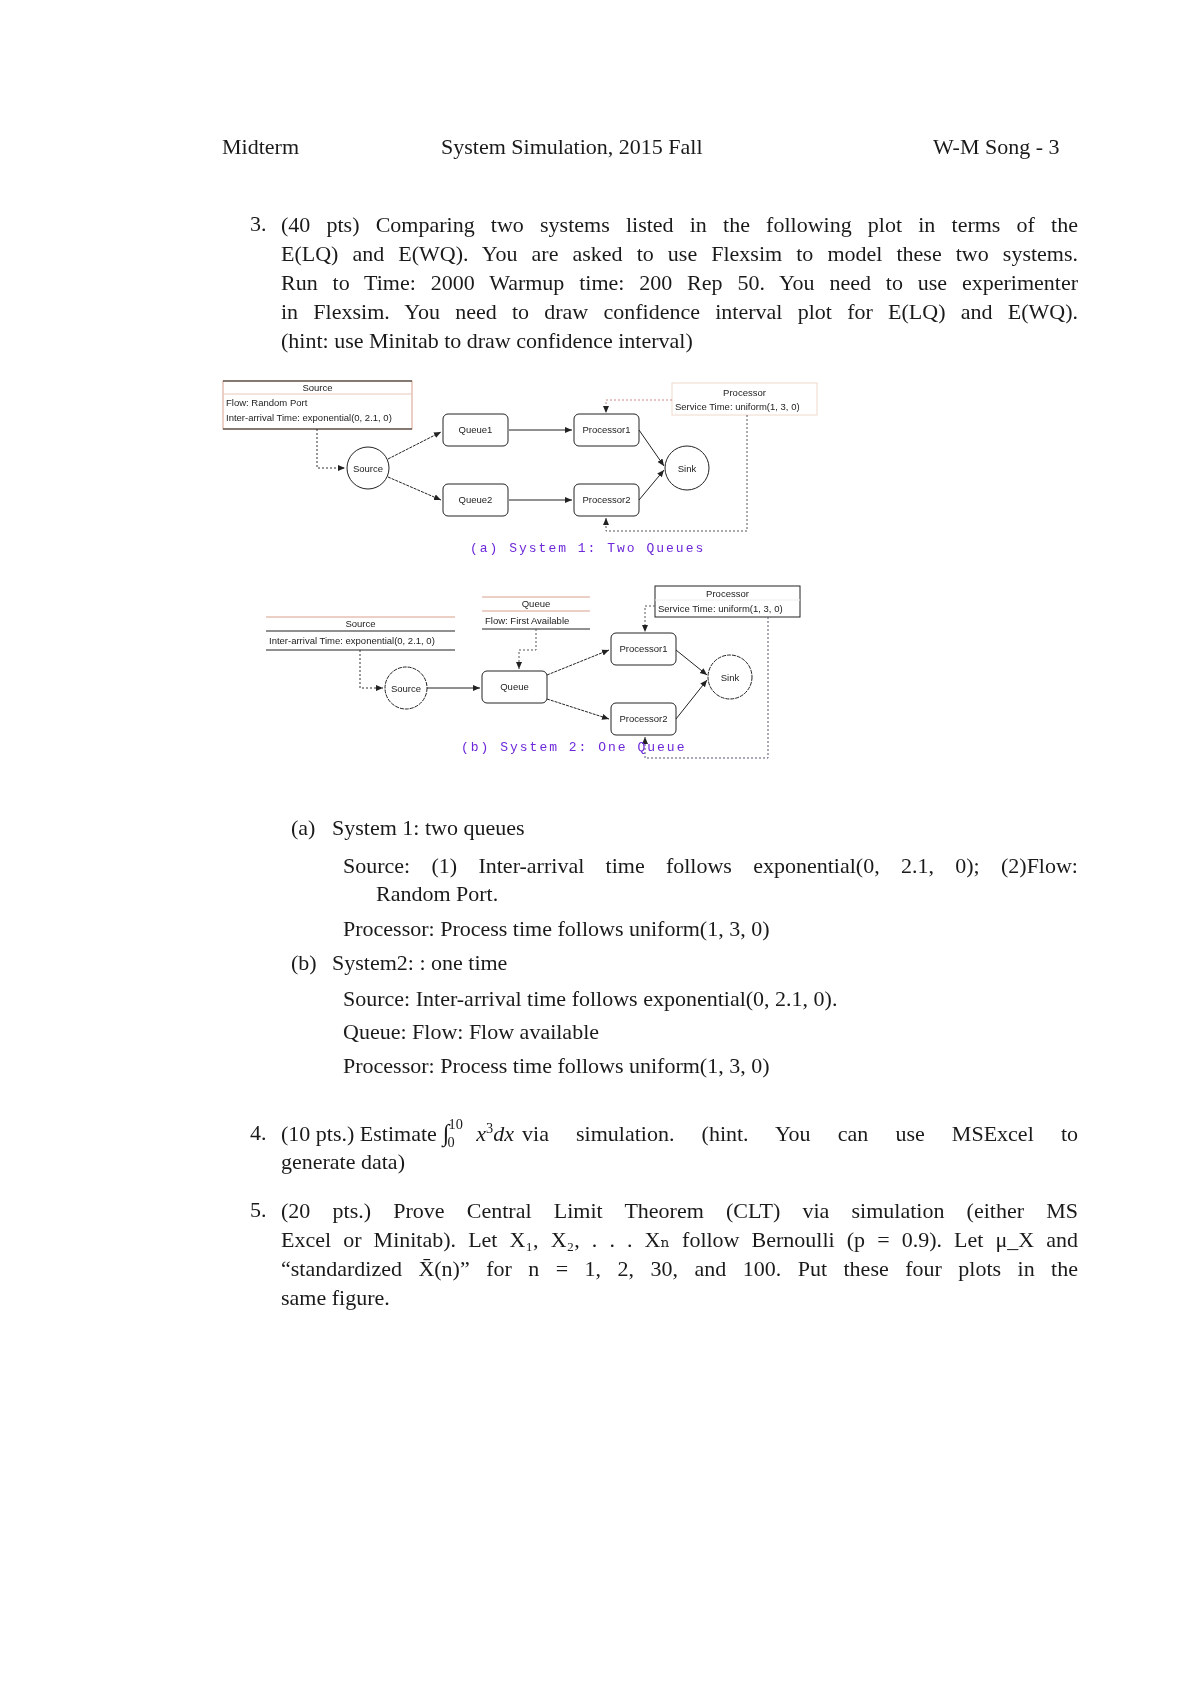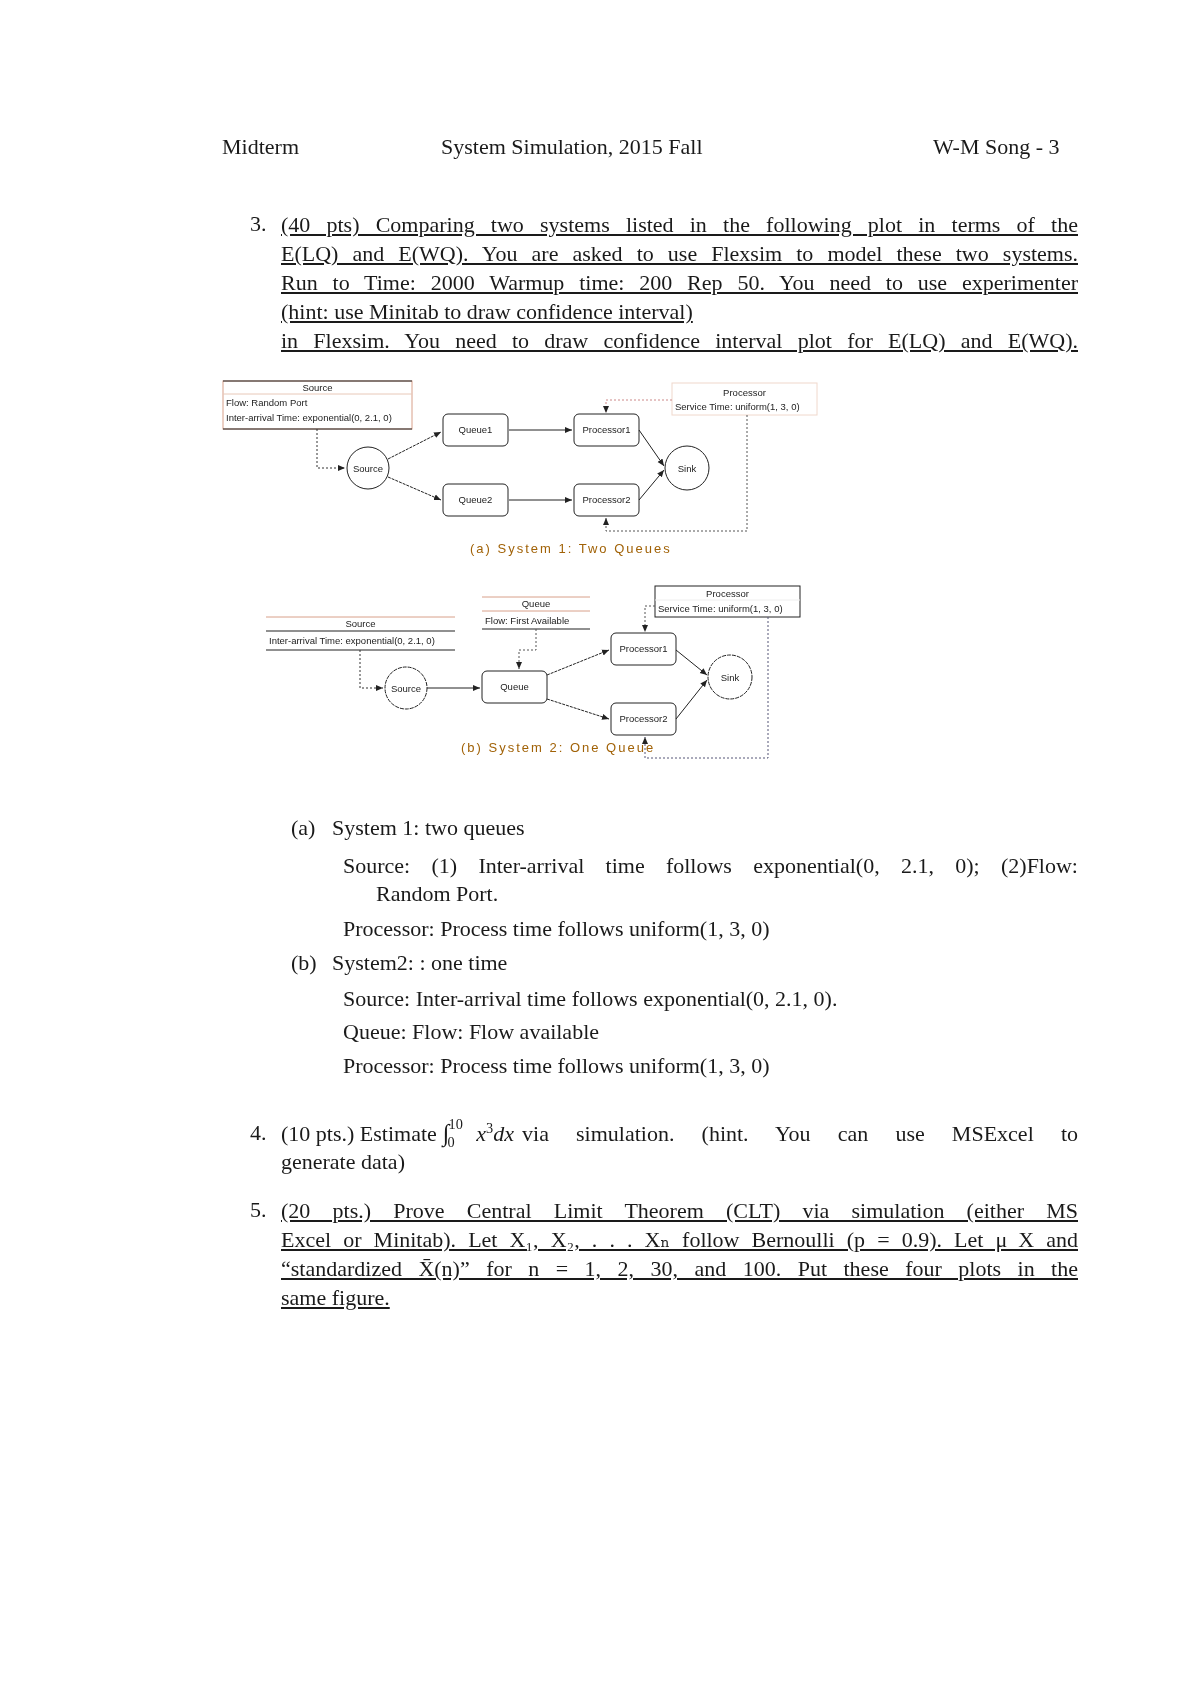--- a/index.html
+++ b/index.html
@@ -1,42 +1,42 @@
 <!DOCTYPE html>
 <html><head>
 <meta charset="utf-8">
 <style>
   html, body { margin:0; padding:0; background:#ffffff; }
   body { width:1190px; height:1684px; position:relative; overflow:hidden; color:#1a1a1a;
          font-family:"DejaVu Serif", "Liberation Serif", serif; }
   .serif { font-family:"Liberation Serif", "DejaVu Serif", serif; }
   .abs { position:absolute; white-space:nowrap; }
   .hdr { font-size:22px; top:134px; }
-  .para { position:absolute; font-size:22px; line-height:29px;text-decoration:underline; }
+  .para { position:absolute; font-size:22px; line-height:29px; }
   .justify { text-align:justify; text-align-last:justify; }
   .line { display:block; height:29px; }
   .diag { position:absolute; left:0; top:0; width:1190px; height:800px; }
-  .caption { position:absolute; font-family:Liberation Sans, sans-serif; font-size:13px; color:#a16207; letter-spacing:2px; white-space:nowrap; }
+  .caption { position:absolute; font-family:Liberation Mono, monospace; font-size:13px; color:#6d28d9; letter-spacing:2px; white-space:nowrap; }
   .ital { font-style:italic; }
   sub, sup { font-size:65%; }
 </style>
 </head>
 <body>
 
 <div class="abs hdr serif" style="left:222px;">Midterm</div>
 <div class="abs hdr serif" style="left:441px;">System Simulation, 2015 Fall</div>
 <div class="abs hdr serif" style="left:933px;">W-M Song - 3</div>
 
 <div class="abs serif" style="left:250px; top:211px; font-size:22px;">3.</div>
 <div class="para serif" style="left:281px; top:210px; width:797px;">
   <span class="line justify">(40 pts) Comparing two systems listed in the following plot in terms of the</span>
   <span class="line justify">E(LQ) and E(WQ). You are asked to use Flexsim to model these two systems.</span>
   <span class="line justify">Run to Time: 2000 Warmup time: 200 Rep 50. You need to use experimenter</span>
+  <span class="line justify">in Flexsim. You need to draw confidence interval plot for E(LQ) and E(WQ).</span>
   <span class="line">(hint: use Minitab to draw confidence interval)</span>
-  <span class="line justify">in Flexsim. You need to draw confidence interval plot for E(LQ) and E(WQ).</span>
 </div>
 
 <svg class="diag" viewBox="0 0 1190 800" xmlns="http://www.w3.org/2000/svg">
   <defs>
     <marker id="arr" markerWidth="8" markerHeight="8" refX="7" refY="4" orient="auto">
       <path d="M0,1 L7,4 L0,7 z" fill="#222"></path>
     </marker>
   </defs>
 
   <g font-family="Liberation Sans, DejaVu Sans, sans-serif" font-size="9.5" fill="#222">

